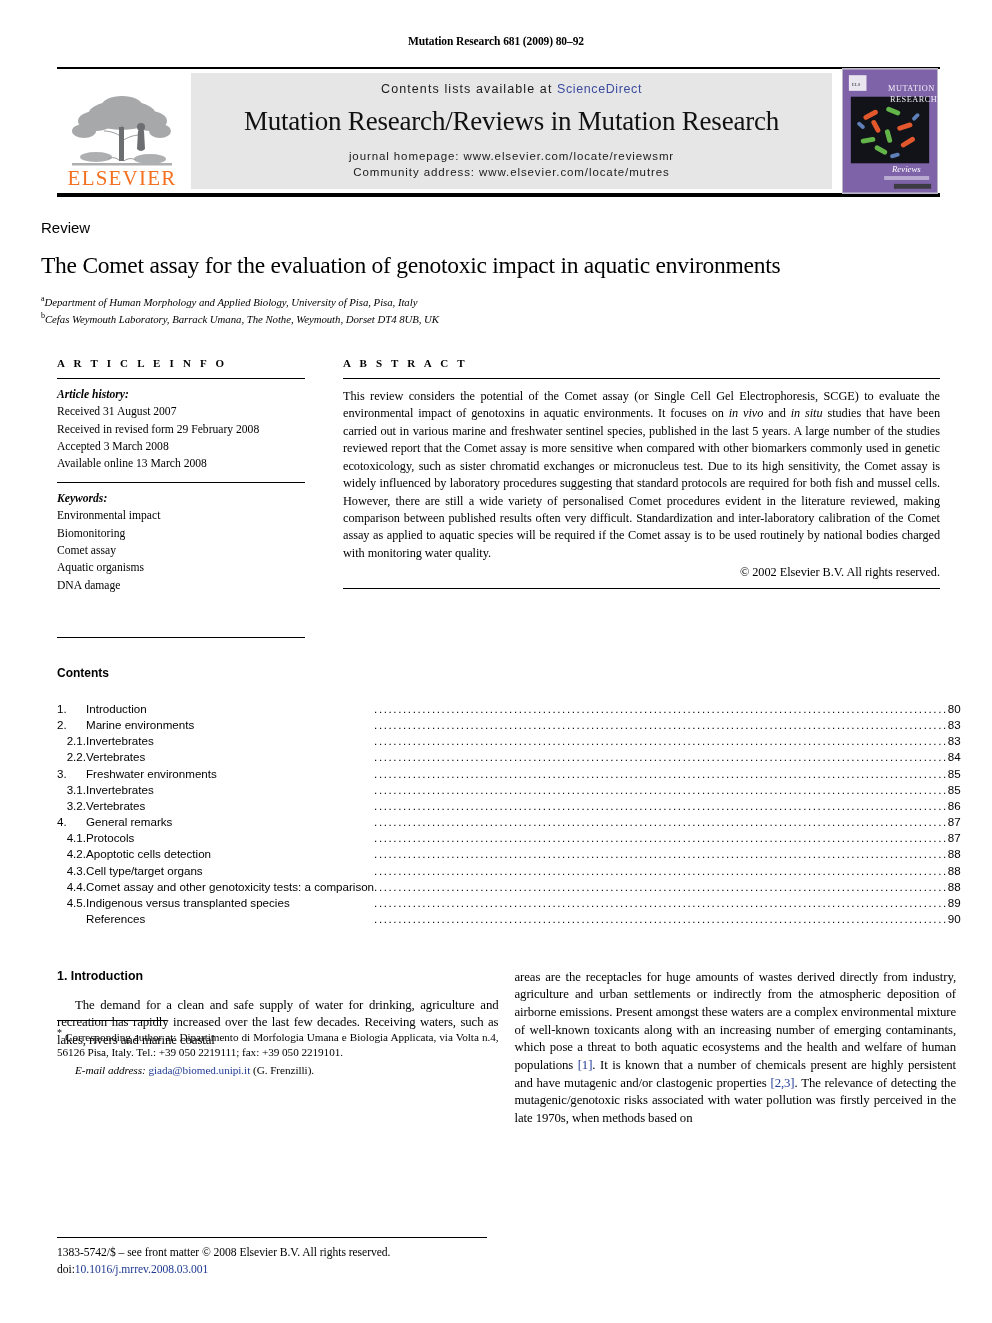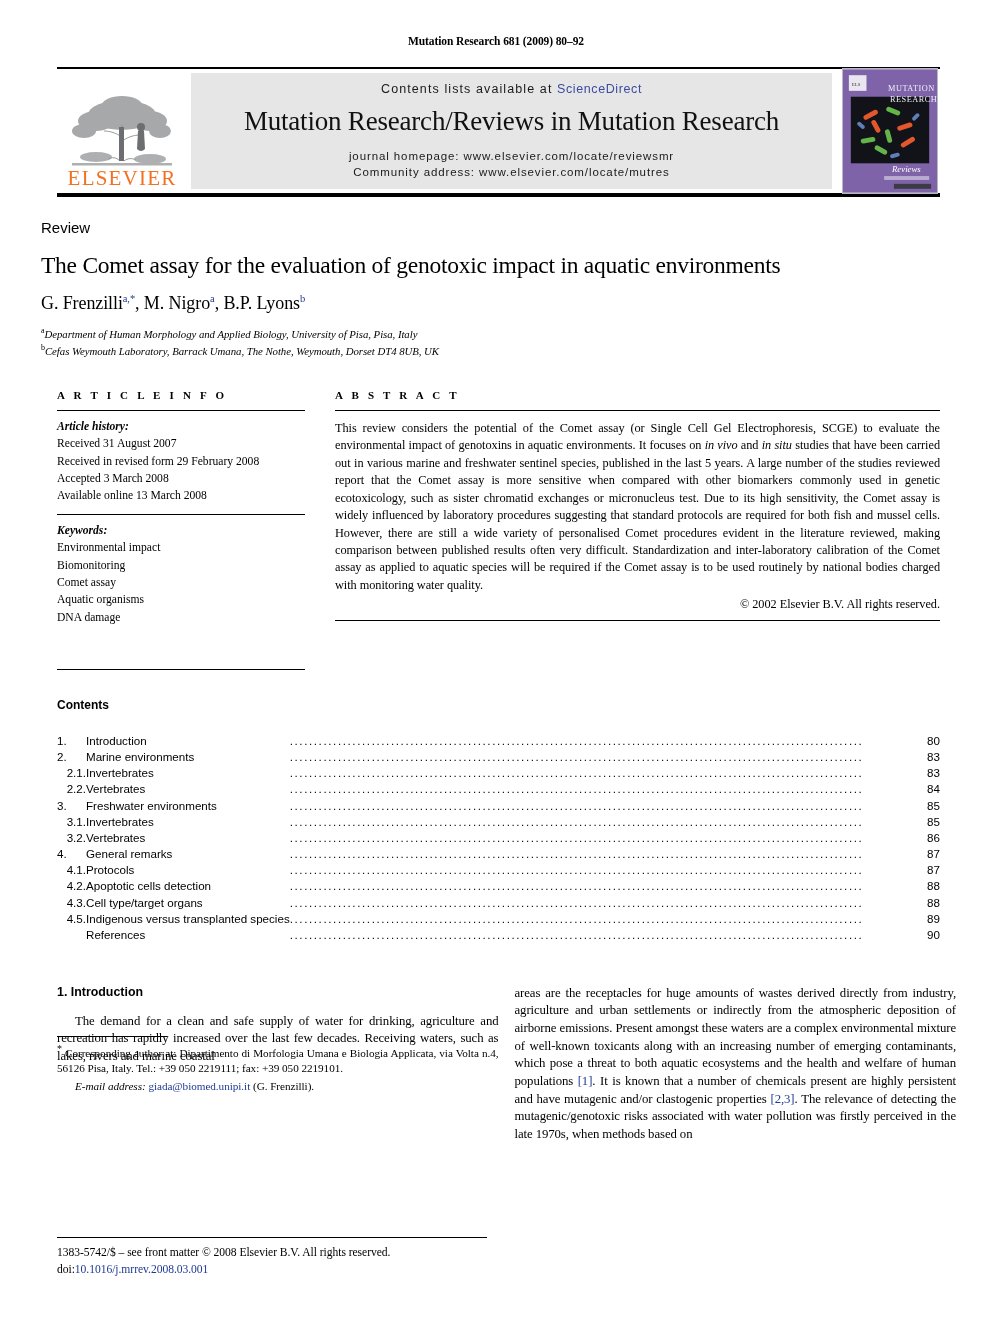--- a/index.html
+++ b/index.html
@@ -143,21 +143,21 @@
     font-size: 10.8px;
     line-height: 1.42;
     letter-spacing: -0.05px;
   }
   .affil sup { font-size: 8px; vertical-align: super; font-style: normal; }
 
   
   .info-abstract {
     display: flex;
     margin: 30px 52px 0 57px;
-    gap: 8px;
+    gap: 16px;
   }
   .col-info { flex: 0 0 270px; padding-right: 22px; box-sizing: border-box; }
   .col-abs  { flex: 1 1 auto; }
 
   .sec-head {
     font-family: "Liberation Serif", serif;
     font-size: 11px;
     font-weight: bold;
     letter-spacing: 3.2px;
     margin-bottom: 9px;
@@ -358,25 +358,20 @@
         <text x="50" y="105" font-family="Liberation Serif, serif" font-style="italic" font-size="9" fill="#ffffff">Reviews</text>
         <rect x="42" y="109" width="46" height="4" fill="#d8d2e6" opacity="0.65"></rect>
         <rect x="52" y="117" width="38" height="5" fill="#3b3b44"></rect>
       </svg>
     </div>
   </div>
 
   <div class="title-block">
     <div class="doctype">Review</div>
     <h1 class="paper-title">The Comet assay for the evaluation of genotoxic impact in aquatic environments</h1>
-    <div class="authors">
-      <span>G. Frenzilli</span><sup>a,*</sup>,
-      <span>M. Nigro</span><sup>a</sup>,
-      <span>B.P. Lyons</span><sup>b</sup>
-    </div>
     <div class="affil">
       <div><sup>a</sup><span>Department of Human Morphology and Applied Biology, University of Pisa, Pisa, Italy</span></div>
       <div><sup>b</sup><span>Cefas Weymouth Laboratory, Barrack Umana, The Nothe, Weymouth, Dorset DT4 8UB, UK</span></div>
     </div>
   </div>
 
   <div class="info-abstract">
 
     <div class="col-info">
       <div class="sec-head">A R T I C L E   I N F O</div>
@@ -510,20 +505,29 @@
             <td class="toc-num"></td>
             <td class="toc-sub">4.3.</td>
             <td class="toc-label">Cell type/target organs</td>
             <td class="toc-dots">
               <span class="dots">.......................................................................................................................</span>
             </td>
             <td class="toc-page">88</td>
           </tr>
           <tr>
             <td class="toc-num"></td>
+            <td class="toc-sub">4.4.</td>
+            <td class="toc-label">Comet assay and other genotoxicity tests: a comparison</td>
+            <td class="toc-dots">
+              <span class="dots">.......................................................................................................................</span>
+            </td>
+            <td class="toc-page">88</td>
+          </tr>
+          <tr>
+            <td class="toc-num"></td>
             <td class="toc-sub">4.5.</td>
             <td class="toc-label">Indigenous versus transplanted species</td>
             <td class="toc-dots">
               <span class="dots">.......................................................................................................................</span>
             </td>
             <td class="toc-page">89</td>
           </tr>
           <tr>
             <td class="toc-num"></td>
             <td class="toc-sub"></td>

